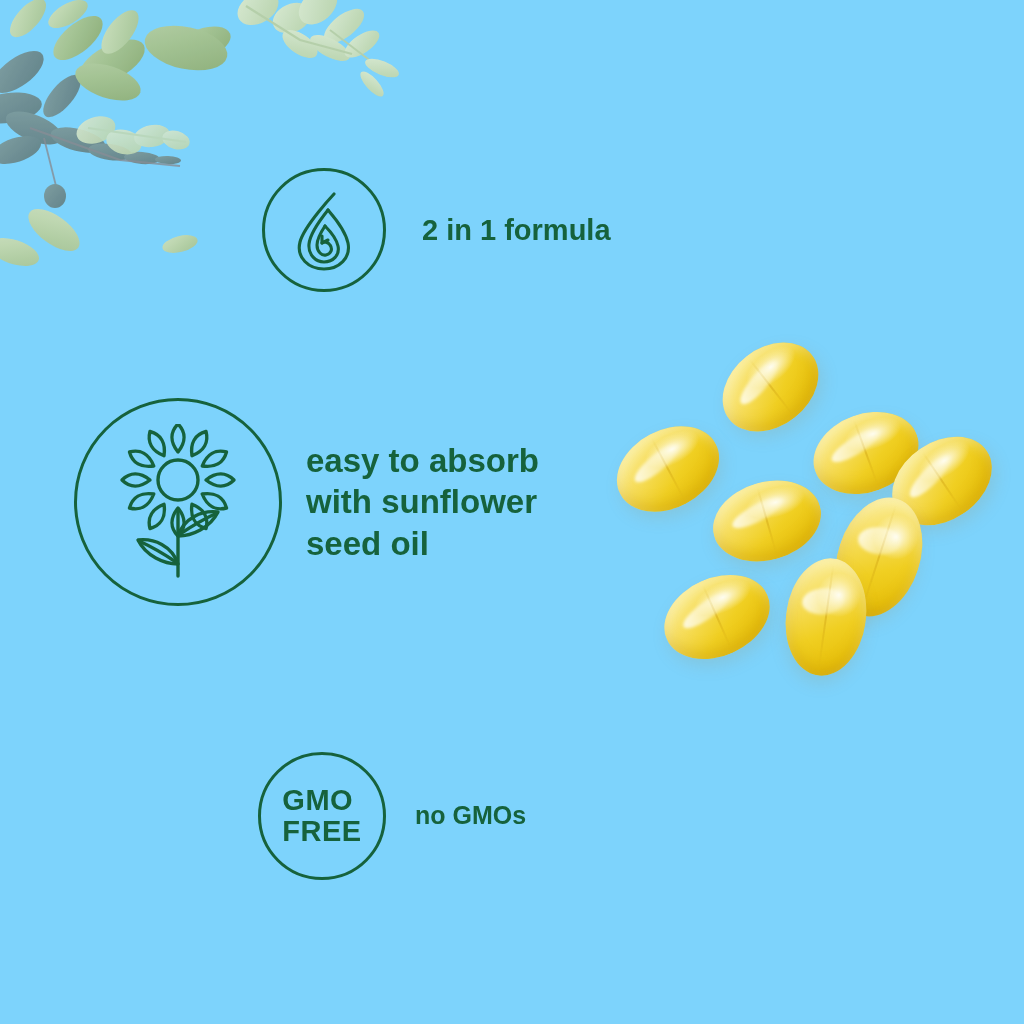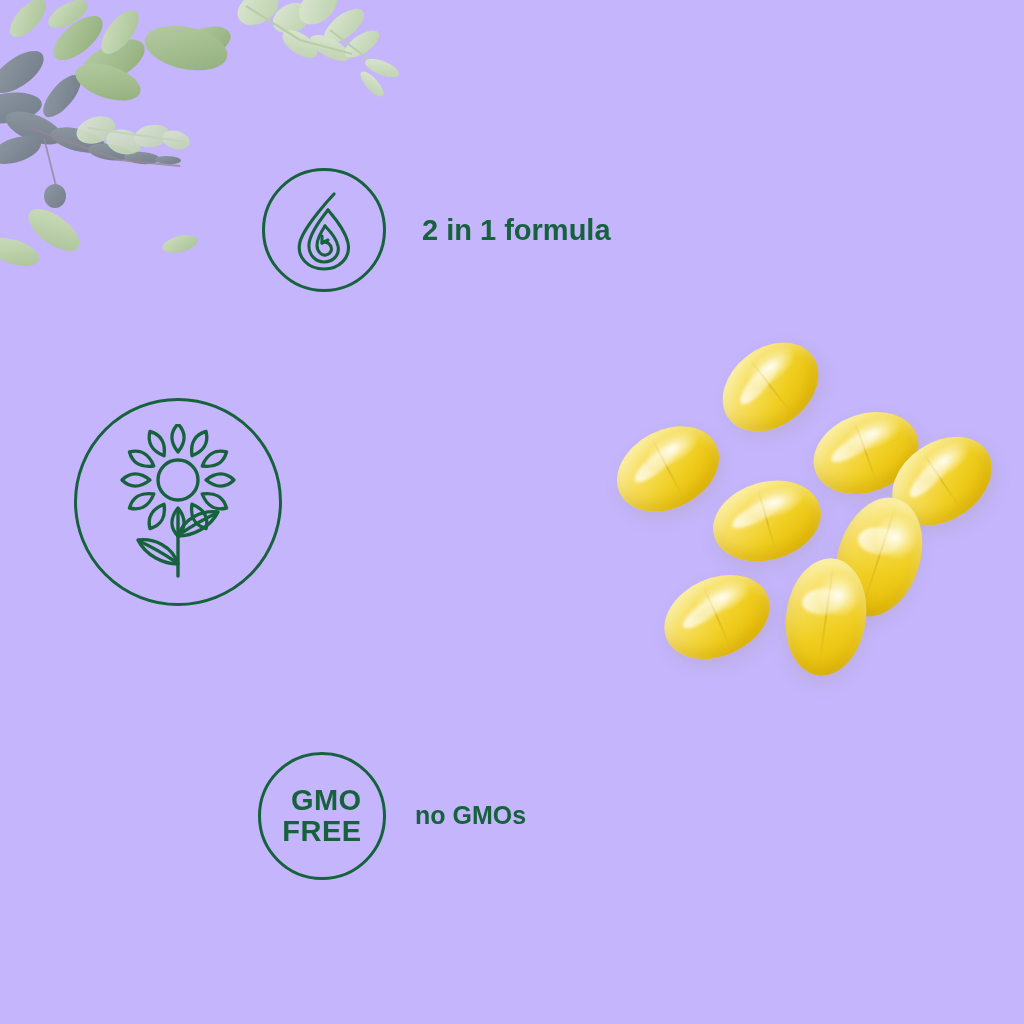--- a/index.html
+++ b/index.html
@@ -10,21 +10,21 @@
     width: 1024px;
     height: 1024px;
     background: #f9eeeb;
     font-family: "Liberation Sans", sans-serif;
     overflow: hidden;
   }
   #stage {
     position: relative;
     width: 1024px;
     height: 1024px;
-    background: #c4b5fd;
+    background: #7dd3fc;
     overflow: hidden;
   }
 
   
   #foliage {
     position: absolute;
     left: 0; top: 0;
     width: 400px;
     height: 300px;
     pointer-events: none;
@@ -73,21 +73,21 @@
   
   #feature-gmo { left: 258px; top: 752px; }
   #feature-gmo .badge { width: 128px; height: 128px; }
   #feature-gmo .feature-label {
     margin-left: 29px;
     font-size: 25px;
     line-height: 1.18;
   }
 
   .gmo-stack {
-    text-align: right;
+    text-align: left;
     color: #16623c;
     font-weight: bold;
     font-size: 29px;
     line-height: 1.06;
     letter-spacing: 0.5px;
   }
 
   
   #capsules {
     position: absolute;
@@ -288,20 +288,23 @@
           <path d="M78 86 L78 152"></path>
 
           <path d="M78 112 C 92 112, 110 104, 118 88 C 102 86, 84 94, 78 112 Z"></path>
           <path d="M80 110 C 92 102, 106 94, 117 89"></path>
 
           <path d="M78 140 C 64 140, 46 132, 38 116 C 54 114, 72 122, 78 140 Z"></path>
           <path d="M76 138 C 64 130, 50 122, 39 117"></path>
         </g>
       </svg>
     </div>
+    <div class="feature-label">easy to absorb
+with sunflower
+seed oil</div>
   </div>
 
   <div class="feature" id="feature-gmo">
     <div class="badge">
       <div class="gmo-stack">
         <div>GMO</div>
         <div>FREE</div>
       </div>
     </div>
     <div class="feature-label">no GMOs</div>

